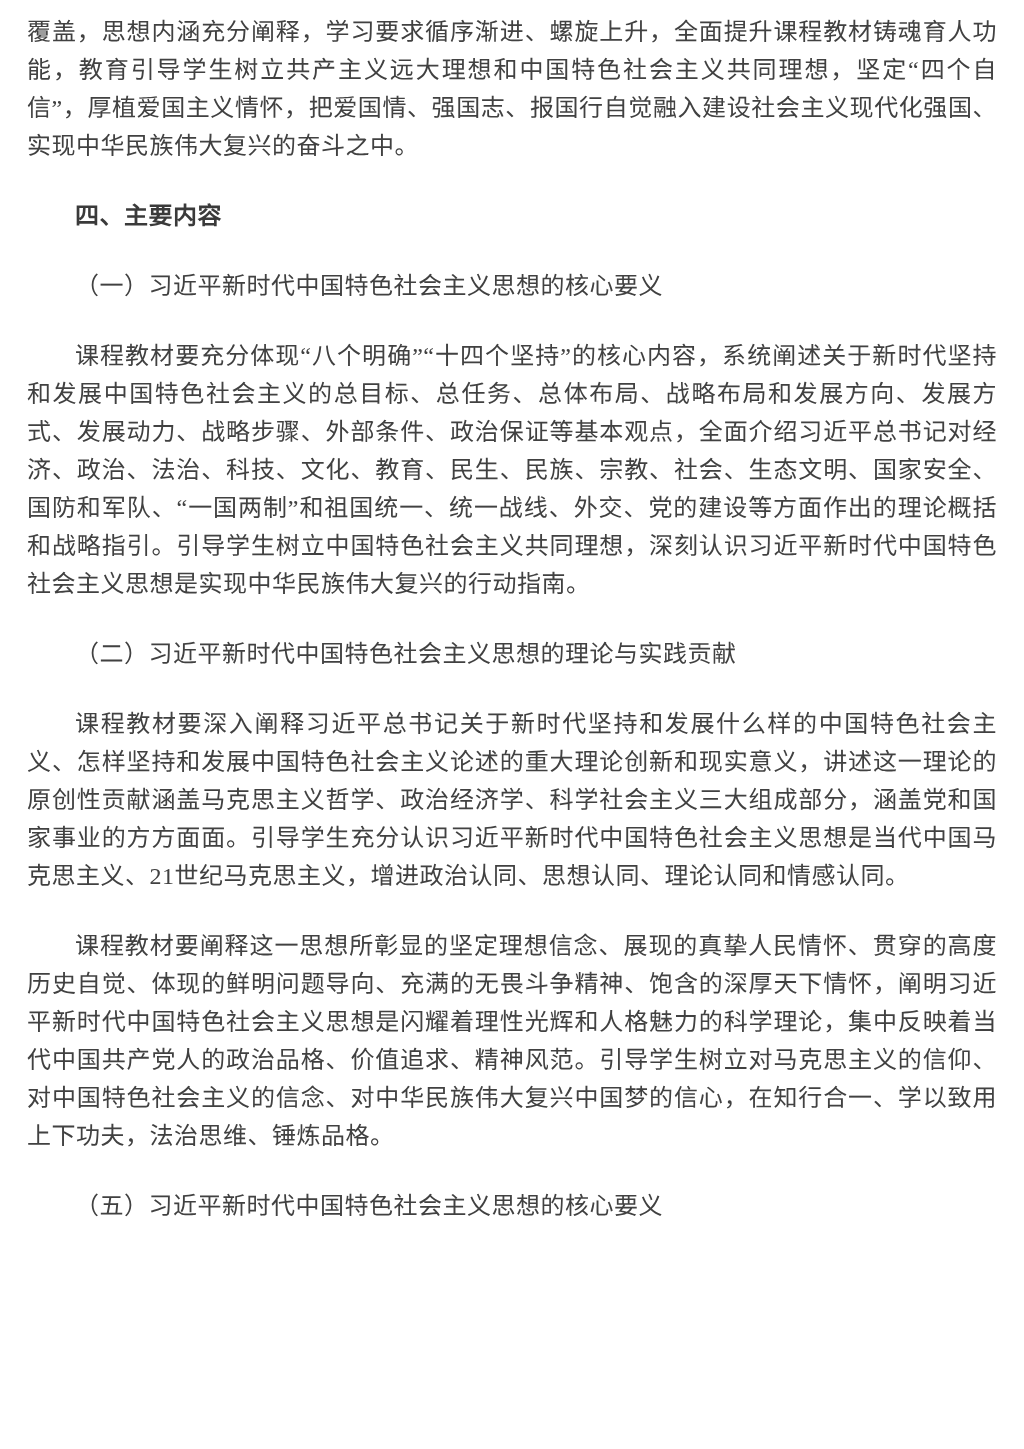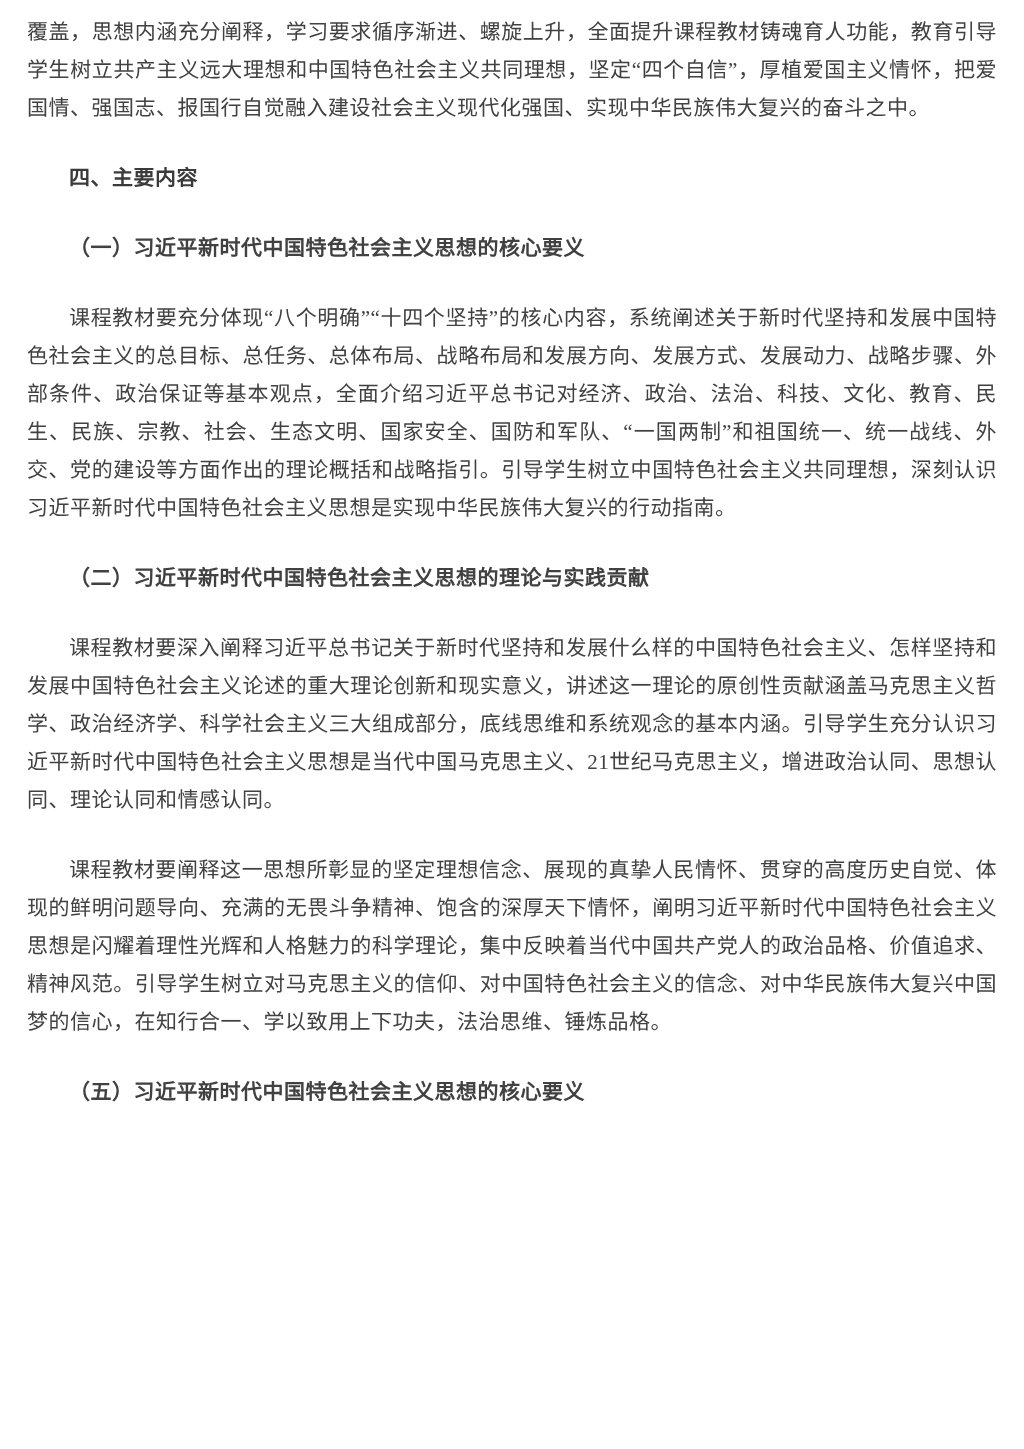--- a/index.html
+++ b/index.html
@@ -12,57 +12,57 @@
     width: 1024px;
     height: 1449px;
     box-sizing: border-box;
     background: #ffffff;
     padding: 13px 27px 0 27px;
     overflow: hidden;
     font-family: "Liberation Serif", "DejaVu Serif", serif;
   }
   .block {
     margin: 0 0 32px 0;
-    font-size: 21px;
+    font-size: 24px;
     line-height: 38px;
     color: #414141;
     text-align: justify;
     text-justify: inter-ideograph;
     letter-spacing: 0.5px;
     font-weight: normal;
   }
   .indent {
     text-indent: 2em;
   }
   .section-heading {
     font-weight: bold;
     color: #3a3a3a;
     margin-top: 28px;
   }
   .sub-heading {
-    font-weight: bold;
+    font-weight: normal;
     margin-top: 26px;
   }
 </style>
 </head>
 <body>
 
 <div class="page">
 
   <p class="block indent" style="text-indent:0;">覆盖，思想内涵充分阐释，学习要求循序渐进、螺旋上升，全面提升课程教材铸魂育人功能，教育引导学生树立共产主义远大理想和中国特色社会主义共同理想，坚定“四个自信”，厚植爱国主义情怀，把爱国情、强国志、报国行自觉融入建设社会主义现代化强国、实现中华民族伟大复兴的奋斗之中。</p>
 
   <h2 class="block indent section-heading">四、主要内容</h2>
 
   <h3 class="block indent sub-heading">（一）习近平新时代中国特色社会主义思想的核心要义</h3>
 
   <p class="block indent">课程教材要充分体现“八个明确”“十四个坚持”的核心内容，系统阐述关于新时代坚持和发展中国特色社会主义的总目标、总任务、总体布局、战略布局和发展方向、发展方式、发展动力、战略步骤、外部条件、政治保证等基本观点，全面介绍习近平总书记对经济、政治、法治、科技、文化、教育、民生、民族、宗教、社会、生态文明、国家安全、国防和军队、“一国两制”和祖国统一、统一战线、外交、党的建设等方面作出的理论概括和战略指引。引导学生树立中国特色社会主义共同理想，深刻认识习近平新时代中国特色社会主义思想是实现中华民族伟大复兴的行动指南。</p>
 
   <h3 class="block indent sub-heading">（二）习近平新时代中国特色社会主义思想的理论与实践贡献</h3>
 
-  <p class="block indent">课程教材要深入阐释习近平总书记关于新时代坚持和发展什么样的中国特色社会主义、怎样坚持和发展中国特色社会主义论述的重大理论创新和现实意义，讲述这一理论的原创性贡献涵盖马克思主义哲学、政治经济学、科学社会主义三大组成部分，底线思维和系统观念的基本内涵。引导学生充分认识习近平新时代中国特色社会主义思想是当代中国马克思主义、21世纪马克思主义，增进政治认同、思想认同、理论认同和情感认同。</p>
+  <p class="block indent">课程教材要深入阐释习近平总书记关于新时代坚持和发展什么样的中国特色社会主义、怎样坚持和发展中国特色社会主义论述的重大理论创新和现实意义，讲述这一理论的原创性贡献涵盖马克思主义哲学、政治经济学、科学社会主义三大组成部分，涵盖党和国家事业的方方面面。引导学生充分认识习近平新时代中国特色社会主义思想是当代中国马克思主义、21世纪马克思主义，增进政治认同、思想认同、理论认同和情感认同。</p>
 
 
 
 
   <p class="block indent">课程教材要阐释这一思想所彰显的坚定理想信念、展现的真挚人民情怀、贯穿的高度历史自觉、体现的鲜明问题导向、充满的无畏斗争精神、饱含的深厚天下情怀，阐明习近平新时代中国特色社会主义思想是闪耀着理性光辉和人格魅力的科学理论，集中反映着当代中国共产党人的政治品格、价值追求、精神风范。引导学生树立对马克思主义的信仰、对中国特色社会主义的信念、对中华民族伟大复兴中国梦的信心，在知行合一、学以致用上下功夫，法治思维、锤炼品格。</p>
 
   <h3 class="block indent sub-heading">（五）习近平新时代中国特色社会主义思想的核心要义</h3>
 
 </div>
 

